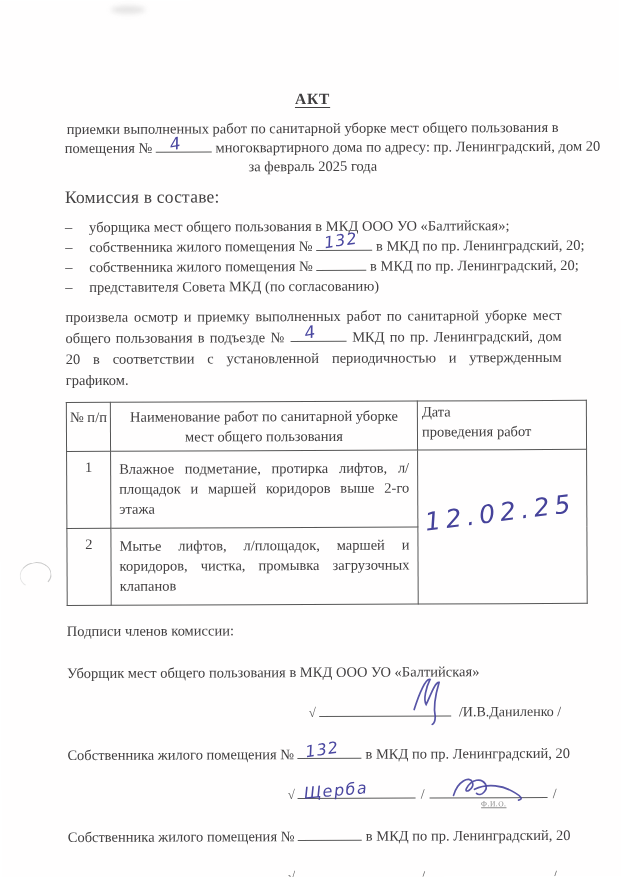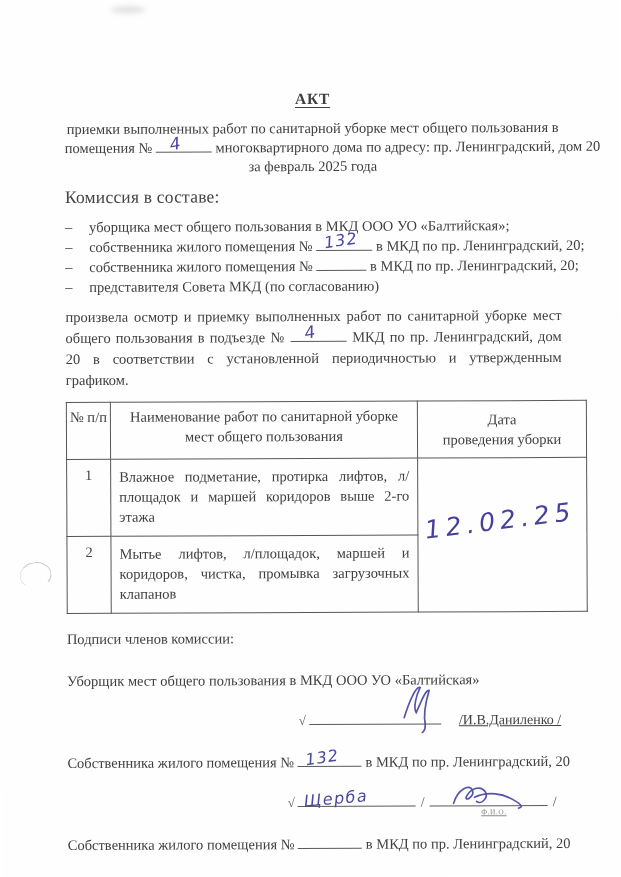--- a/index.html
+++ b/index.html
@@ -31,42 +31,42 @@
   .hand-flat{position:absolute;left:8px;bottom:-1px;font-size:16px;transform:rotate(-8deg);letter-spacing:1px;}
   .commission-heading{margin-top:10px;font-size:17.5px;letter-spacing:.2px;color:#454344;}
   .member-list{margin-top:9px;line-height:20px;}
   .member{display:flex;white-space:nowrap;}
   .member .dash{width:24px;flex:0 0 24px;}
   .statement{margin-top:10px;line-height:21px;text-align:justify;}
   table.work{margin-top:11px;border-collapse:collapse;width:493px;table-layout:fixed;}
   table.work td, table.work th{border:1.4px solid #565656;font-weight:normal;vertical-align:top;}
   th.c-no, td.c-no{width:39px;text-align:center;padding:4px 2px;}
   th.c-work, td.c-work{width:290px;padding:4px 8px;}
-  th.c-date, td.c-date{width:160px;text-align:center;padding:8px 4px;margin-left:38px;}
+  th.c-date, td.c-date{width:160px;text-align:left;padding:0 4px;margin-left:38px;}
   th.c-work{text-align:center;}
   td.c-work{text-align:justify;line-height:20px;}
   .hdr-2l{line-height:20px;padding-top:2px;padding-bottom:4px;}
   td.c-no{padding-top:7px;}
   td.c-work{padding-top:7px;padding-bottom:9px;}
   td.c-date{position:relative;}
   .date-hand{
     position:absolute;left:6px;top:48px;
     font-family:"DejaVu Sans", sans-serif;font-style:italic;
     color:#45429a;font-size:25px;letter-spacing:5px;
     transform:rotate(-7deg);white-space:nowrap;
   }
   .sig-heading{margin-top:17px;}
   .sig-label{margin-top:25px;white-space:nowrap;}
   .sig-row{display:flex;justify-content:flex-end;align-items:baseline;position:relative;margin-top:23px;margin-right:2px;font-size:14px;}
   .check{margin-right:3px;color:#5a5a5a;font-size:13px;}
   .sigline{display:inline-block;border-bottom:1.1px solid #5a5a5a;height:12px;position:relative;}
   .l130{width:132px}.l118{width:118px}
   .slash{margin:0 5px;color:#5a5a5a;}
   .fio{position:absolute;left:50%;transform:translateX(-30%);top:14px;font-size:7.5px;color:#8a8a8a;letter-spacing:.5px;white-space:nowrap;text-decoration:underline;}
-  .printed-name{margin-left:18px;white-space:nowrap;text-decoration:underline;}
+  .printed-name{margin-left:8px;white-space:nowrap;}
   .flourish{position:absolute;pointer-events:none;}
   .flourish path{fill:none;stroke:#4a47a0;stroke-width:1.7;stroke-linecap:round;opacity:.92;}
   .fl-danilenko{left:88px;top:-30px;}
   .fl-shcherba{left:18px;top:-14px;}
   .hand-shcherba{position:absolute;left:6px;bottom:-2px;font-size:16px;transform:rotate(-5deg);letter-spacing:1.5px;white-space:nowrap;}
 </style>
 </head>
 <body>
 
 <div class="page">
@@ -120,21 +120,21 @@
     <span>МКД по пр. Ленинградский, дом 20 в соответствии с установленной периодичностью и утвержденным графиком.</span>
   </div>
 
   <table class="work">
     <thead>
       <tr>
         <th class="c-no hdr-2l">№ п/п</th>
         <th class="c-work hdr-2l">Наименование работ по санитарной уборке мест общего пользования</th>
         <th class="c-date hdr-2l">
           <div>Дата</div>
-          <div>проведения уборки</div>
+          <div>проведения работ</div>
         </th>
       </tr>
     </thead>
     <tbody>
       <tr>
         <td class="c-no">1</td>
         <td class="c-work">Влажное подметание, протирка лифтов, л/площадок и маршей коридоров выше 2-го этажа</td>
         <td class="c-date" rowspan="2">
           <span class="date-hand">12.02.25</span>
         </td>

